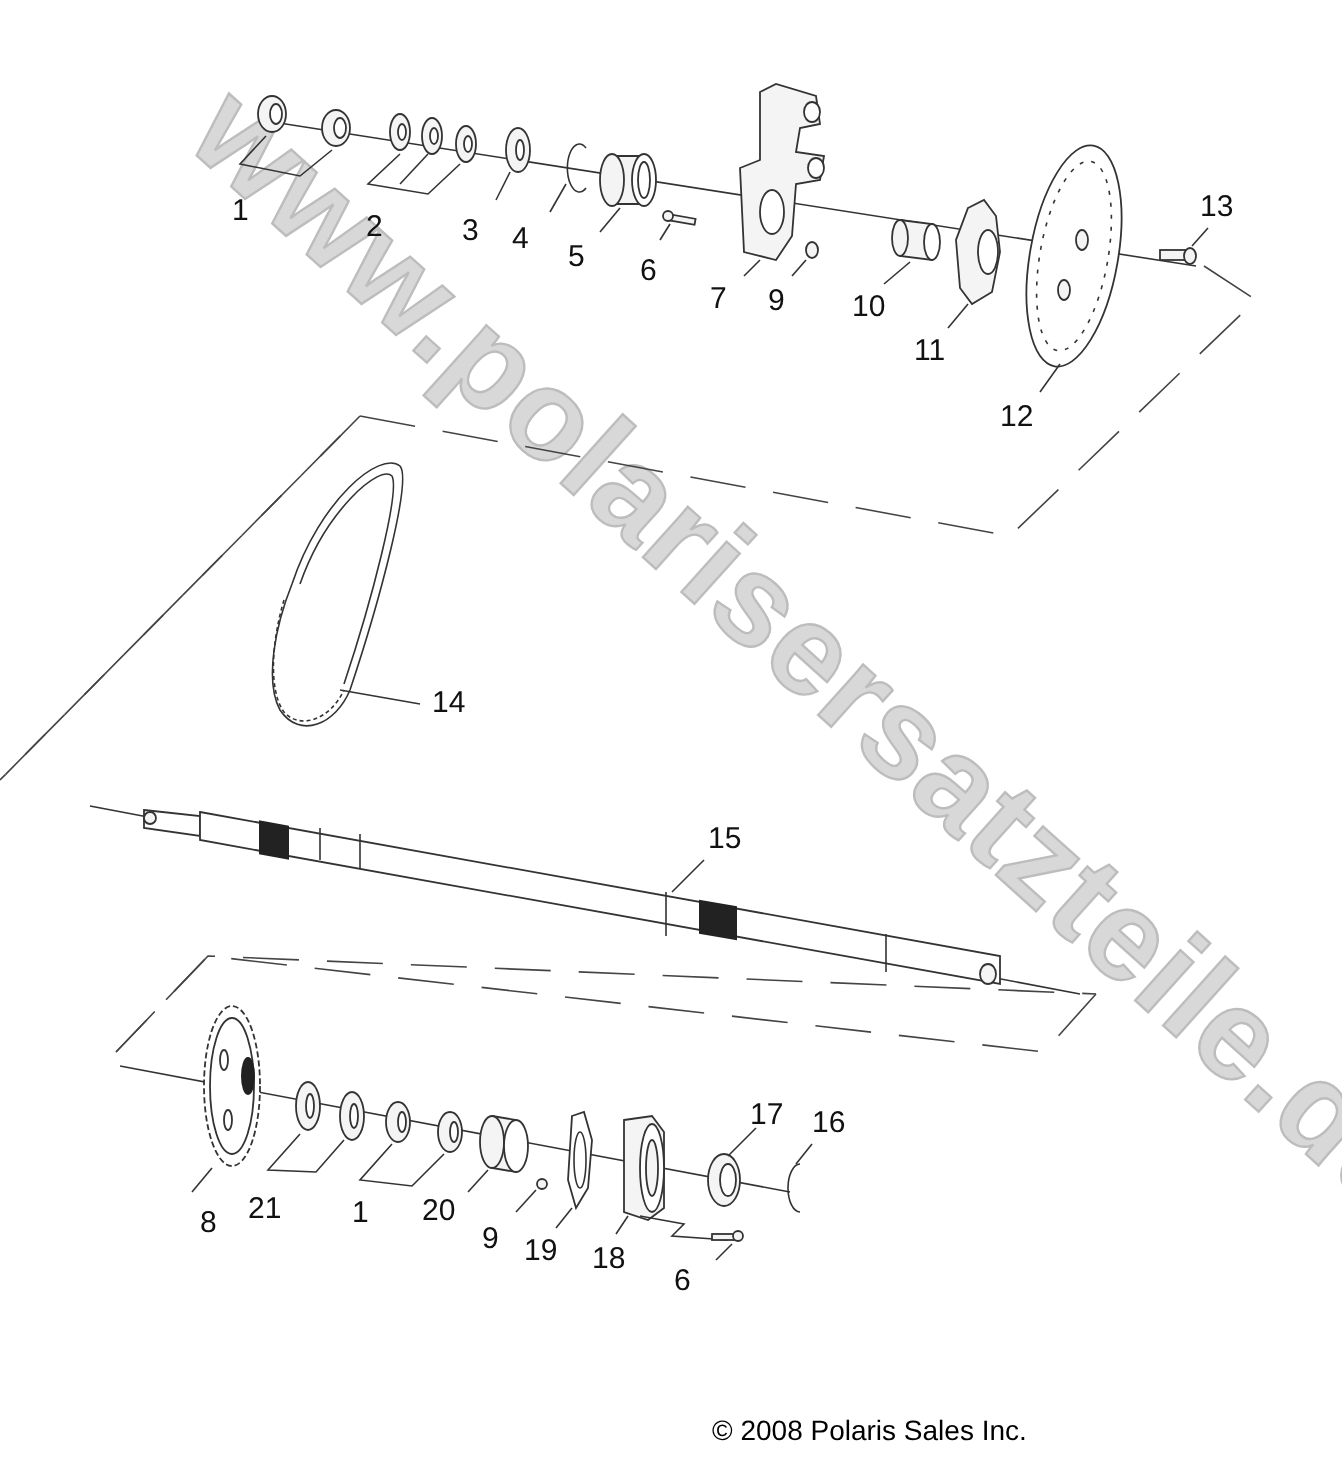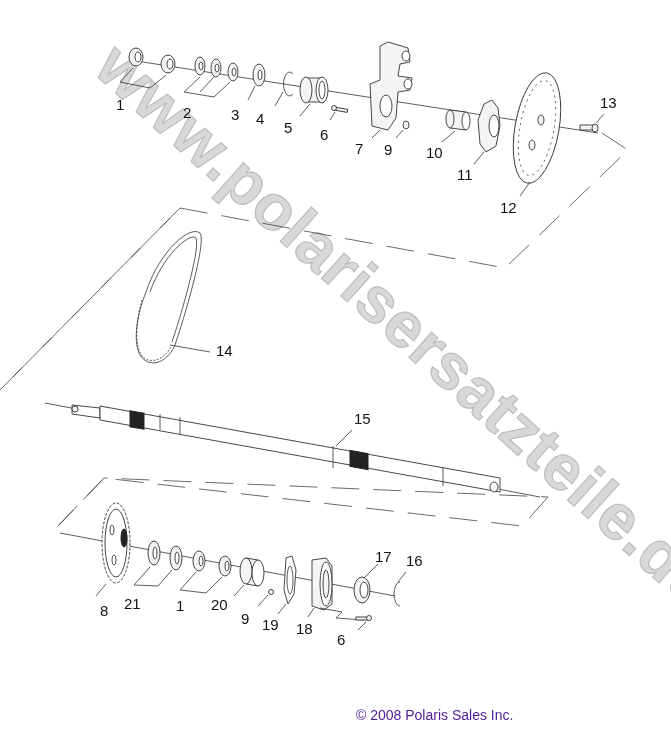--- a/index.html
+++ b/index.html
@@ -1,19 +1,19 @@
 <!DOCTYPE html>
 <html><head>
 <meta charset="utf-8">
 <style>
   html, body { margin: 0; padding: 0; background: #ffffff; }
   body { width: 671px; height: 733px; position: relative; overflow: hidden; font-family: "Liberation Sans", sans-serif; }
   #diagram { position: absolute; left: 0; top: 0; width: 671px; height: 733px; }
   .callout { font-family: "Liberation Sans", sans-serif; font-size: 15px; fill: #111; }
-  .copyright { position: absolute; left: 356px; top: 707px; font-size: 14px; color: #4c1d95; font-family: "Liberation Sans", sans-serif; white-space: nowrap; }
+  .copyright { position: absolute; left: 356px; top: 707px; font-size: 14px; color: #000000; font-family: "Liberation Sans", sans-serif; white-space: nowrap; }
   .watermark { font-family: "Liberation Sans", sans-serif; font-weight: bold; font-size: 64px; fill: #d8d8d8; stroke: #bdbdbd; stroke-width: 1.2; letter-spacing: 1px; }
   .ln { stroke: #333; stroke-width: 0.8; fill: none; }
   .dash { stroke: #444; stroke-width: 0.8; fill: none; stroke-dasharray: 28 14; }
   .part { stroke: #333; stroke-width: 0.9; fill: #f4f4f4; }
   .part-w { stroke: #333; stroke-width: 0.9; fill: #fff; }
   .dark { fill: #222; stroke: #222; }
 </style>
 </head>
 <body>
 

